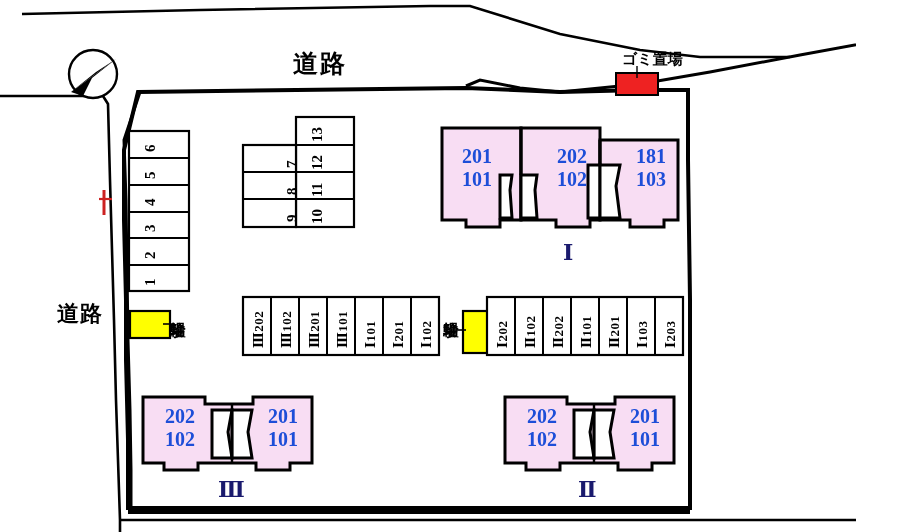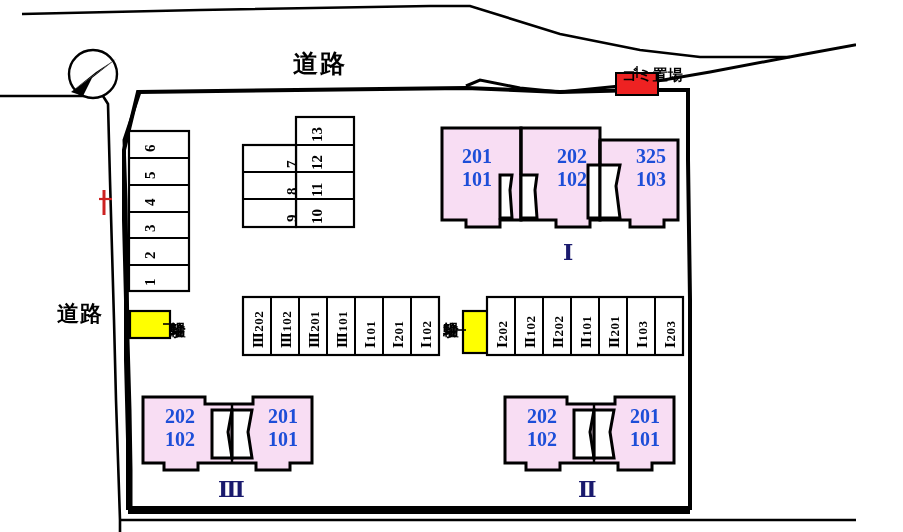--- a/index.html
+++ b/index.html
@@ -33,21 +33,21 @@
   }
   .road-left{
     left:57px; top:303px;
     font-size:22px;
     font-family:"DejaVu Sans","Liberation Sans",sans-serif;
     font-weight:700;
     letter-spacing:1px;
   }
   
   .gomi-label{
-    left:622px; top:68px;
+    left:622px; top:52px;
     font-size:15px;
     font-family:"DejaVu Sans","Liberation Sans",sans-serif;
     font-weight:700;
     letter-spacing:0px;
   }
   
   .vert-jp{
     font-family:"DejaVu Sans","Liberation Sans",sans-serif;
     font-weight:700;
     font-size:15px;
@@ -242,21 +242,21 @@
   <div class="lbl cellno" style="left:552px; top:348px;">Ⅱ202</div>
   <div class="lbl cellno" style="left:580px; top:348px;">Ⅱ101</div>
   <div class="lbl cellno" style="left:608px; top:348px;">Ⅱ201</div>
   <div class="lbl cellno" style="left:636px; top:348px;">Ⅰ103</div>
   <div class="lbl cellno" style="left:664px; top:348px;">Ⅰ203</div>
 
   <div class="lbl unit" style="left:449px; top:145px; width:56px;">201</div>
   <div class="lbl unit" style="left:449px; top:168px; width:56px;">101</div>
   <div class="lbl unit" style="left:544px; top:145px; width:56px;">202</div>
   <div class="lbl unit" style="left:544px; top:168px; width:56px;">102</div>
-  <div class="lbl unit" style="left:623px; top:145px; width:56px;">325</div>
+  <div class="lbl unit" style="left:623px; top:145px; width:56px;">181</div>
   <div class="lbl unit" style="left:623px; top:168px; width:56px;">103</div>
   <div class="lbl bmark" style="left:563px; top:242px;">Ⅰ</div>
 
   <div class="lbl unit" style="left:152px; top:405px; width:56px;">202</div>
   <div class="lbl unit" style="left:152px; top:428px; width:56px;">102</div>
   <div class="lbl unit" style="left:255px; top:405px; width:56px;">201</div>
   <div class="lbl unit" style="left:255px; top:428px; width:56px;">101</div>
   <div class="lbl bmark" style="left:218px; top:479px;">Ⅲ</div>
 
   <div class="lbl unit" style="left:514px; top:405px; width:56px;">202</div>

